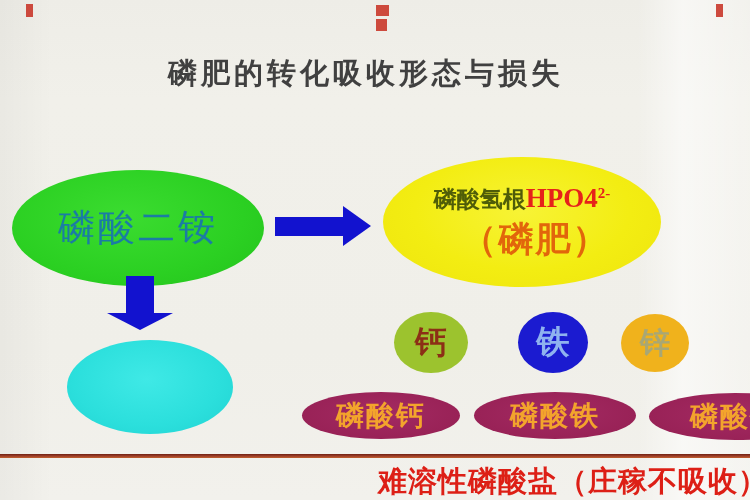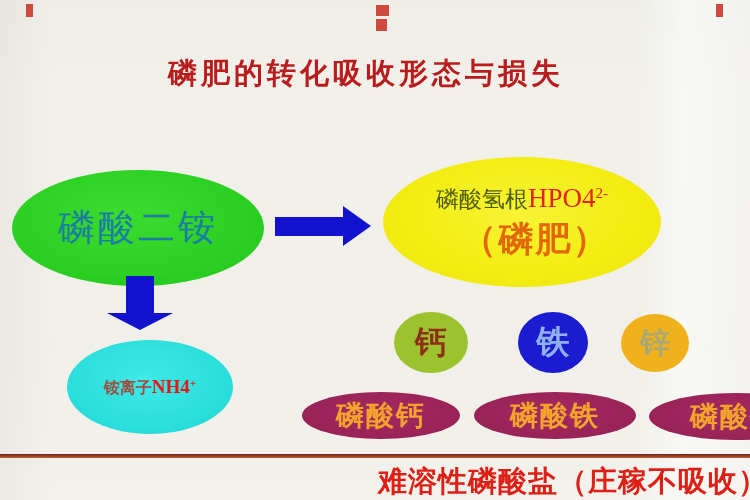--- a/index.html
+++ b/index.html
@@ -8,36 +8,36 @@
     font-family:"Liberation Serif","DejaVu Serif",serif;
     background:
       linear-gradient(90deg, rgba(0,0,0,0.03) 0%, rgba(0,0,0,0) 7%, rgba(0,0,0,0) 85%, rgba(255,255,255,0.55) 91%, rgba(255,255,255,0.25) 100%),
       linear-gradient(180deg, #eeede7 0%, #f1f0ea 20%, #f0efe9 70%, #f2f1ec 100%);
   }
   .abs{position:absolute;}
   .ellipse{position:absolute;border-radius:50%;display:flex;align-items:center;justify-content:center;flex-direction:column;text-align:center;}
 
   .title{
     left:168px;top:54px;width:374px;text-align:left;
-    font-size:29px;font-weight:bold;color:#b91c1c;letter-spacing:4px;white-space:nowrap;
+    font-size:29px;font-weight:bold;color:#404040;letter-spacing:4px;white-space:nowrap;
   }
 
   
   .dap{left:12px;top:170px;width:252px;height:116px;background:radial-gradient(ellipse at 45% 40%, #3bdc30 0%, #2bd022 60%, #24c21c 100%);}
   .dap .label{font-size:37px;font-weight:normal;color:#1b7ca4;letter-spacing:3px;text-align:right;}
 
   
   .arrow-right-shaft{left:275px;top:217px;width:70px;height:19px;background:#1212cf;}
   .arrow-right-head{left:343px;top:206px;width:0;height:0;border-left:28px solid #1212cf;border-top:20px solid transparent;border-bottom:20px solid transparent;}
   .arrow-down-shaft{left:126px;top:276px;width:28px;height:38px;background:#1212cf;}
   .arrow-down-head{left:107px;top:313px;width:0;height:0;border-top:17px solid #1212cf;border-left:33px solid transparent;border-right:33px solid transparent;}
 
   
   .hpo4{left:383px;top:157px;width:278px;height:130px;background:radial-gradient(ellipse at 50% 42%, #f7f335 0%, #f3ed12 55%, #eee40d 100%);}
-  .hpo4 .line1{font-size:23px;font-weight:normal;color:#4f5d08;white-space:nowrap;margin-top:2px;}
+  .hpo4 .line1{font-size:23px;font-weight:bold;color:#4f5d08;white-space:nowrap;margin-top:2px;}
   .hpo4 .line1 .formula{font-size:27px;color:#e6221a;}
   .hpo4 .line1 sup{font-size:15px;color:#e6221a;}
   .hpo4 .line2{font-size:35px;font-weight:bold;color:#e2660b;letter-spacing:2px;margin-top:1px;white-space:nowrap;margin-left:27px;}
 
   
   .nh4{left:67px;top:340px;width:166px;height:94px;background:radial-gradient(ellipse at 48% 42%, #3fe9e6 0%, #2bdfdc 60%, #21d2d2 100%);}
   .nh4 .line1{font-size:16px;font-weight:bold;color:#a04a40;white-space:nowrap;}
   .nh4 .line1 .formula{font-size:19px;color:#ea1515;}
   .nh4 .line1 sup{font-size:11px;color:#ea1515;}
   .nh4 .line2{font-size:21px;font-weight:bold;color:#ea2020;white-space:nowrap;margin-top:1px;}
@@ -88,23 +88,20 @@
 <div class="abs arrow-down-head"></div>
 
 <div class="ellipse hpo4">
   <div class="line1">
     <span>磷酸氢根</span><span class="formula">HPO4</span><sup>2-</sup>
   </div>
   <div class="line2">（磷肥）</div>
 </div>
 
 <div class="ellipse nh4">
-  <div class="line1">
-    <span>铵离子</span><span class="formula">NH4</span><sup>+</sup>
-  </div>
 </div>
 
 <div class="ellipse el-ca">
   <span class="label">钙</span>
 </div>
 <div class="ellipse el-fe">
   <span class="label">铁</span>
 </div>
 <div class="ellipse el-zn">
   <span class="label">锌</span>

